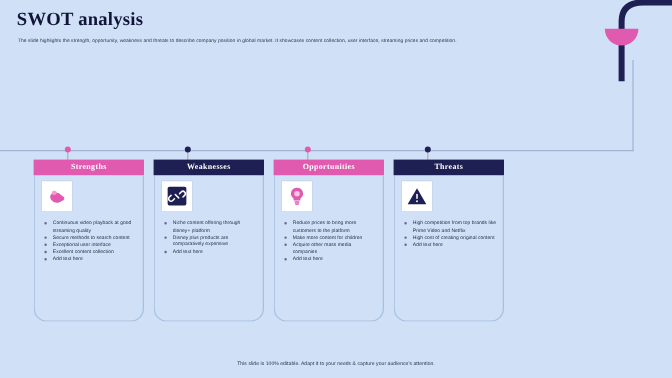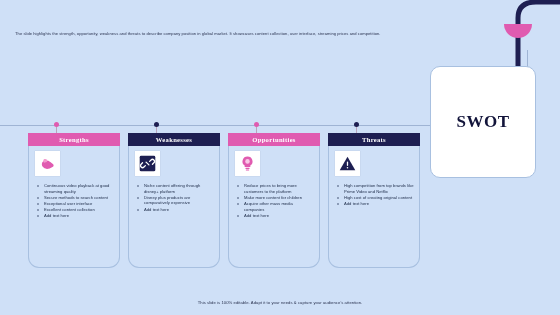--- a/index.html
+++ b/index.html
@@ -193,20 +193,21 @@
     font-size: 4.2px;
     color: #2b3350;
     letter-spacing: .05px;
   }
 </style>
 </head>
 <body>
 
 <div class="slide">
 
+  <div class="page-title">SWOT analysis</div>
   <div class="page-subtitle">The slide highlights the strength, opportunity, weakness and threats to describe company position in global market. It showcases content collection, user interface, streaming prices and competition.</div>
 
   <div class="ornament">
     <svg width="62" height="72" viewBox="0 0 62 72">
       <path d="M20 72 L20 22 Q20 6 38 6 L62 6" fill="none" stroke="#1e1f52" stroke-width="5"></path>
       <path d="M6 28 A14 14 0 0 0 34 28 Z" fill="#e05bb0"></path>
     </svg>
   </div>
 
   <div class="spine"></div>
@@ -285,19 +286,16 @@
         <circle cx="12" cy="18" r="1.1" fill="#fff"></circle>
       </svg>
     </div>
     <ul class="card-list">
       <li>High competition from top brands like Prime Video and Netflix</li>
       <li>High cost of creating original content</li>
       <li>Add text here</li>
     </ul>
   </div>
 
-  <div class="swot-box">
-    <div class="swot-box-inner">SWOT</div>
-  </div>
 
   <div class="footer-note">This slide is 100% editable. Adapt it to your needs &amp; capture your audience's attention.</div>
 
 </div>
 
 </body></html>

